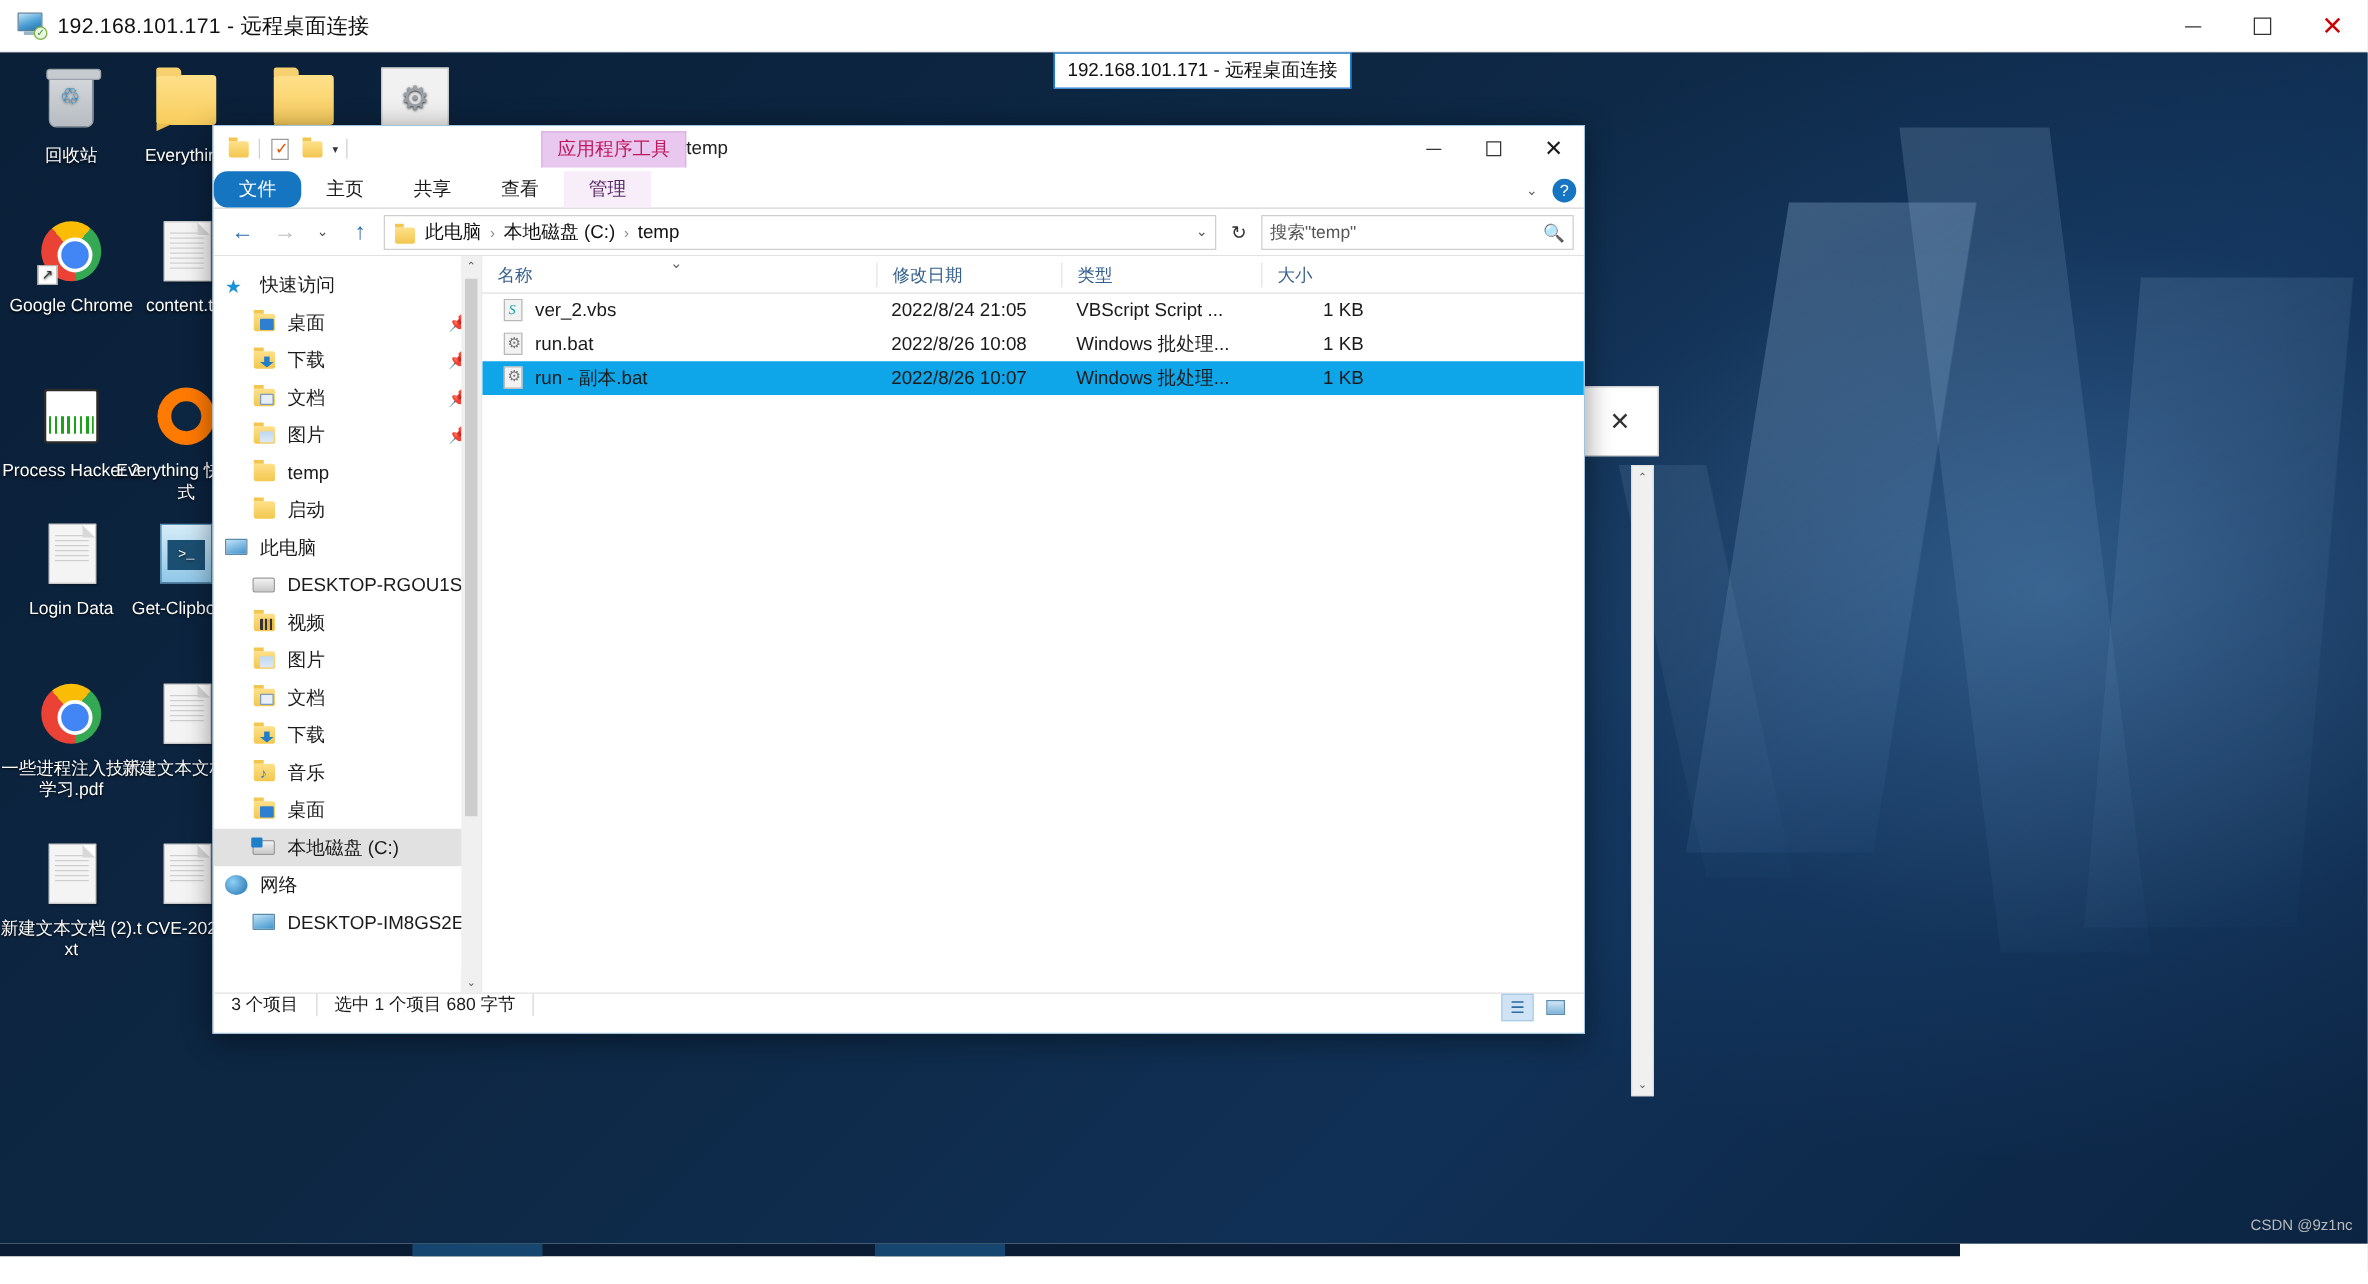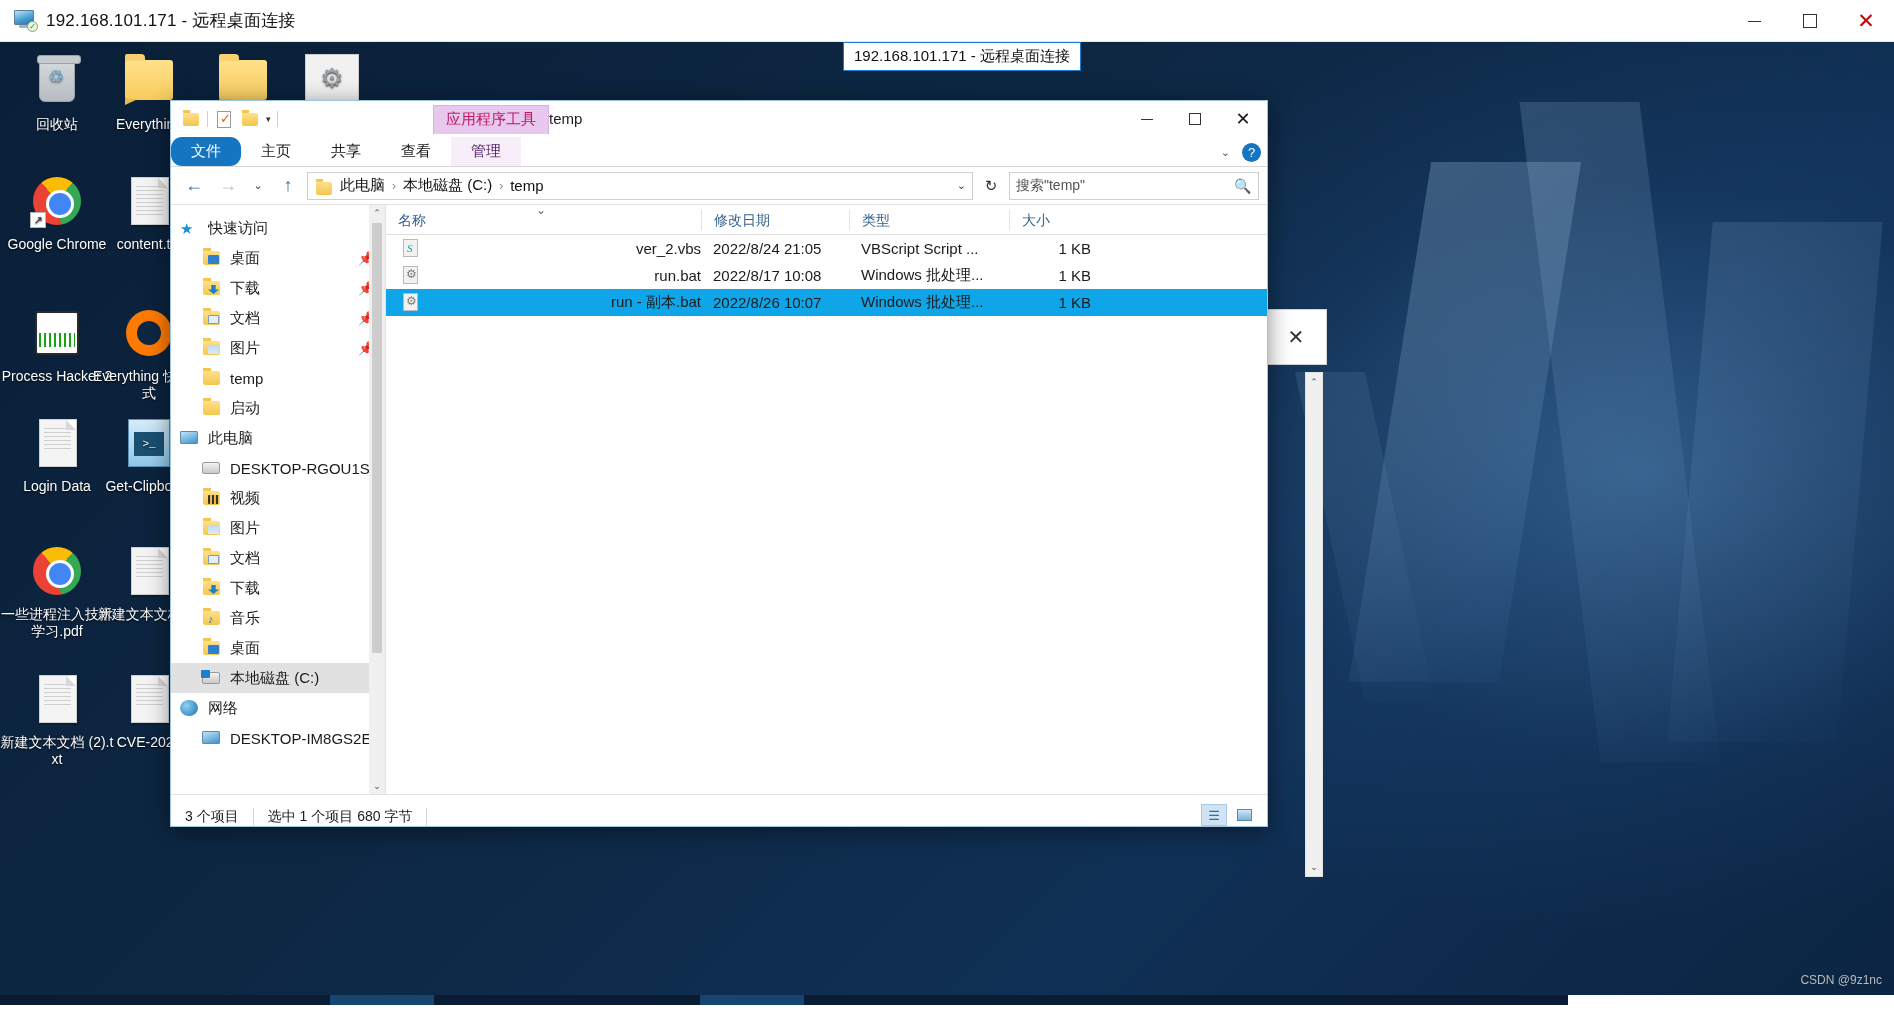--- a/index.html
+++ b/index.html
@@ -385,21 +385,21 @@
   .col-name { width: 315px; }
   .col-date { width: 148px; }
   .col-type { width: 160px; margin-top: 36px; }
   .col-size { width: 100px; text-align: left; }
   #rows { flex:1 1 auto; }
   .frow {
     height: 27px; display: flex; align-items: center;
     font-size: 15px; color: #1b1b1b;
   }
   .frow.selected { background: #0ea5e9; }
-  .fcell { padding-left: 12px; overflow:hidden; white-space:nowrap;justify-content:space-between; }
+  .fcell { padding-left: 12px; overflow:hidden; white-space:nowrap; }
   .fcell.name { width: 315px; display:flex; align-items:center; gap:8px; padding-left: 16px;}
   .fcell.date { width: 148px; }
   .fcell.type { width: 160px; }
   .fcell.size { width: 100px; text-align: right; padding-right: 18px; padding-left:0;}
   .ficon { width:18px; height:19px; position:relative; flex:none; }
   .ficon .pg {
     position:absolute; left:1px; top:0; width:15px; height:18px;
     background:#f2f2f2; border:1px solid #b9b9b9;
   }
   .ficon.vbs .pg:after {
@@ -407,21 +407,21 @@
     font-size:11px; color:#0aa6a6; font-family:"Liberation Serif", serif; font-style:italic;
   }
   .ficon.bat .pg:after {
     content:"\2699"; position:absolute; left:2px; top:0px; font-size:12px; color:#7a7a7a;
   }
 
   
   #statusbar {
     height: 32px; flex: none;
     border-top: 1px solid #e2e2e2;
-    display: flex; align-items: flex-end;
+    display: flex; align-items: flex-start;
     font-size: 14px; color: #1b1b1b;
     padding-left: 14px; gap: 0; position: relative;
     background:#ffffff;
   }
   #statusbar .sb-sep { width:1px; height:18px; background:#d6d6d6; margin: 0 14px; }
   #status-viewbtns { position:absolute; right: 10px; display:flex; gap: 4px; }
   .viewbtn { width: 26px; height: 22px; display:flex; align-items:center; justify-content:center; }
   .viewbtn.active { background:#cfe3f5; border:1px solid #a9cbe8; }
   .vb-details { font-size: 13px; color:#2d6da3; }
   .vb-thumbs { width:15px; height:12px; background:linear-gradient(180deg,#cfe6f7,#7fb4d8); border:1px solid #5b8bab; }
@@ -895,21 +895,21 @@
             <div class="fcell size">1 KB</div>
           </div>
 
           <div class="frow">
             <div class="fcell name">
               <span class="ficon bat">
                   <i class="pg"></i>
                 </span>
               <span>run.bat</span>
             </div>
-            <div class="fcell date">2022/8/17 10:08</div>
+            <div class="fcell date">2022/8/26 10:08</div>
             <div class="fcell type">Windows 批处理...</div>
             <div class="fcell size">1 KB</div>
           </div>
 
           <div class="frow selected">
             <div class="fcell name">
               <span class="ficon bat">
                   <i class="pg"></i>
                 </span>
               <span>run - 副本.bat</span>

